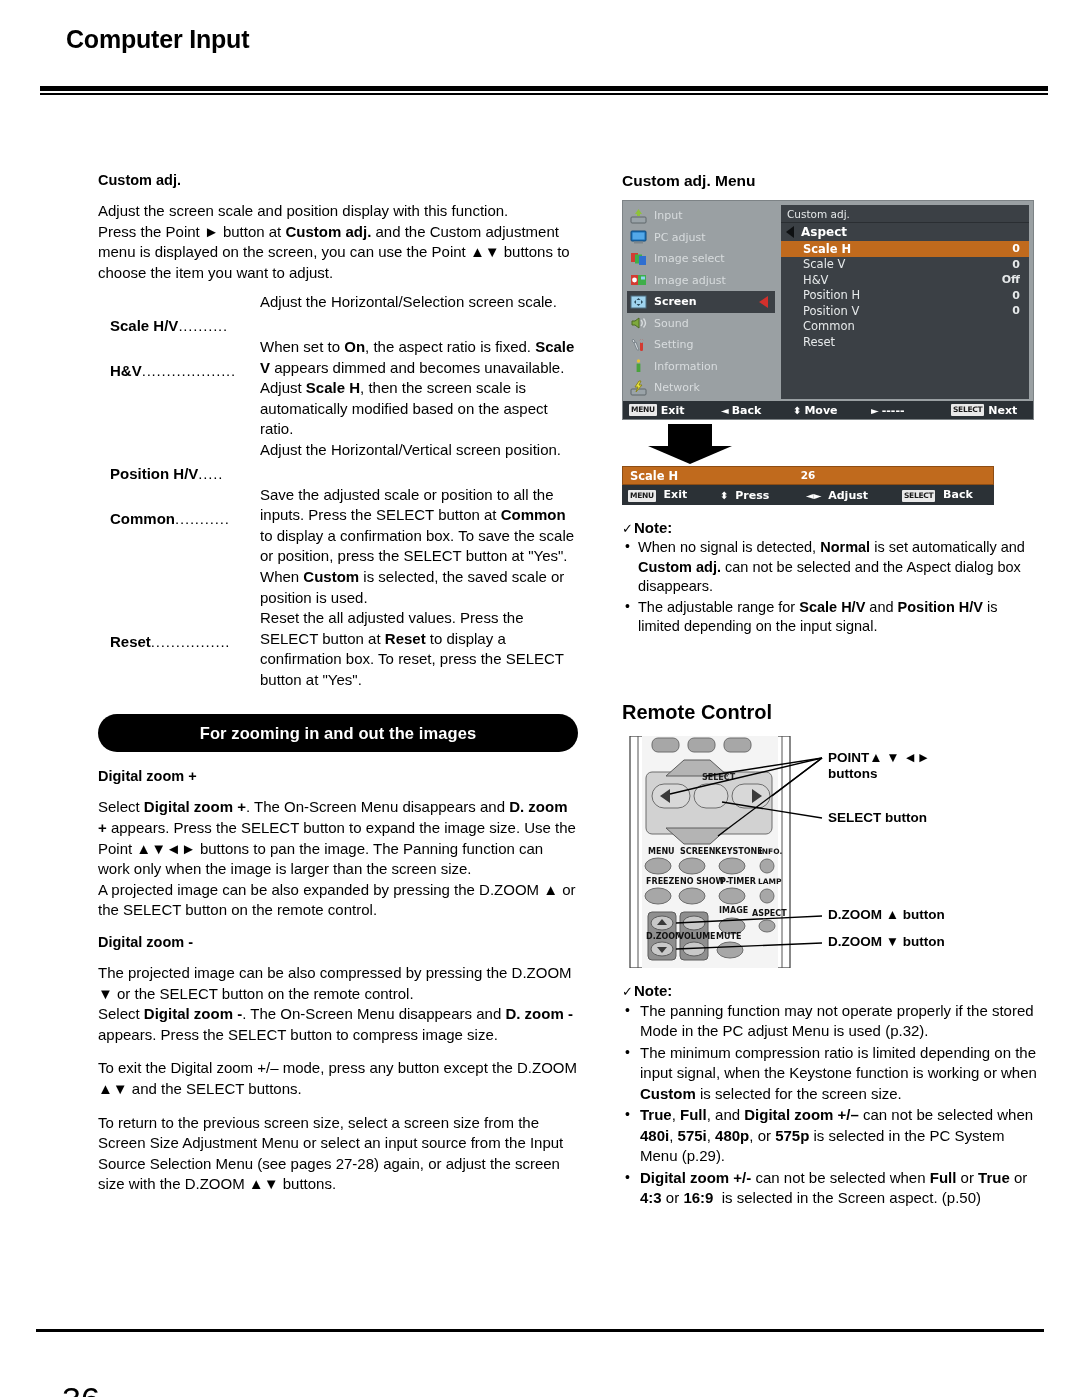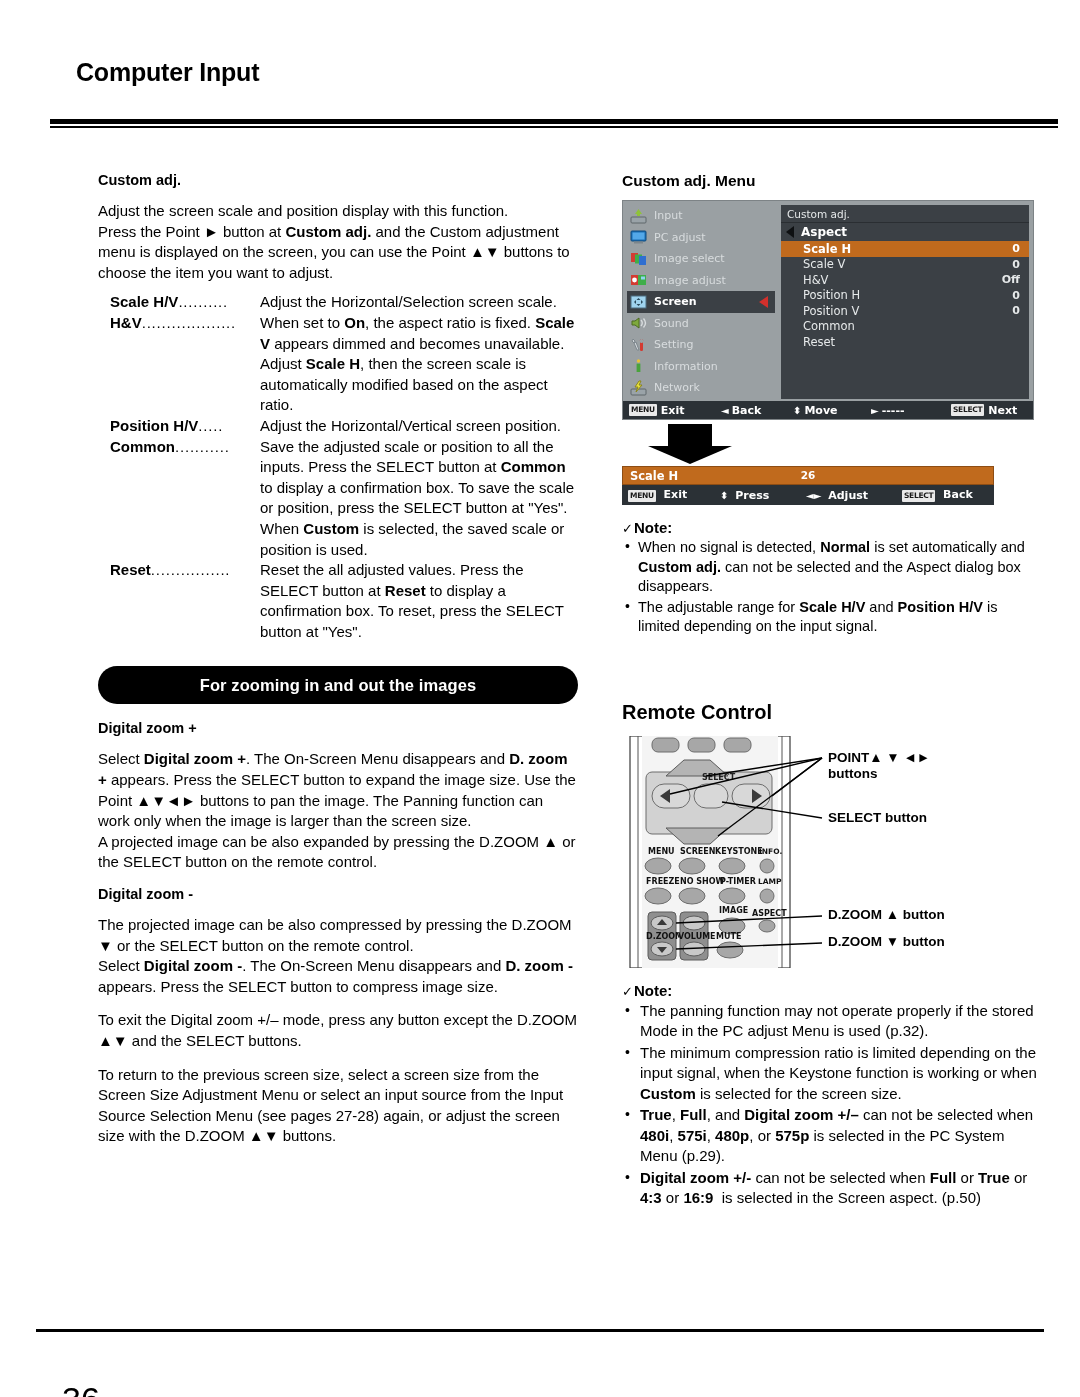--- a/index.html
+++ b/index.html
@@ -7,21 +7,21 @@
   body {
     width:1080px; height:1397px;
     background:#ffffff;
     font-family:"Liberation Sans", sans-serif;
     color:#000;
     position:relative;
     overflow:hidden;
   }
 
   
-  #page-header { position:absolute; left:14px; top:0; width:892px; height:96px;margin-top:33px; }
+  #page-header { position:absolute; left:4px; top:0; width:892px; height:96px; }
   #page-header .title {
     position:absolute; left:62px; top:54px;
     font-size:25px; font-weight:bold; letter-spacing:-0.2px;
     transform:translateY(-100%);
     white-space:nowrap;
   }
   #page-header .rule-thick {
     position:absolute; left:36px; top:86px; width:1008px; height:5px; background:#000;
   }
   #page-header .rule-thin {
@@ -36,21 +36,21 @@
   .h-sub { font-size:14.5px; font-weight:bold; margin:0 0 13px 0; }
   .para  { font-size:15px; line-height:20.6px; margin:0 0 0 0; }
   .para b { font-weight:bold; }
   .gap   { height:13px; }
 
   
   .deflist { margin-top:9px; }
   .defrow  { display:flex; font-size:15px; line-height:20.6px; align-items:flex-start; }
   .defterm {
     width:162px; flex:0 0 162px; font-weight:bold; text-align:left;
-    white-space:nowrap; overflow:hidden; padding-left:12px;
+    white-space:nowrap; overflow:hidden; padding-left:12px;margin-top:24px;
   }
   .defterm .dots { font-weight:normal; letter-spacing:0.8px; }
   .defdesc { flex:1 1 auto; }
   .defdesc b { font-weight:bold; }
 
   
   .banner {
     margin:24px 0 16px 0;
     background:#000; color:#fff;
     border-radius:19px;

